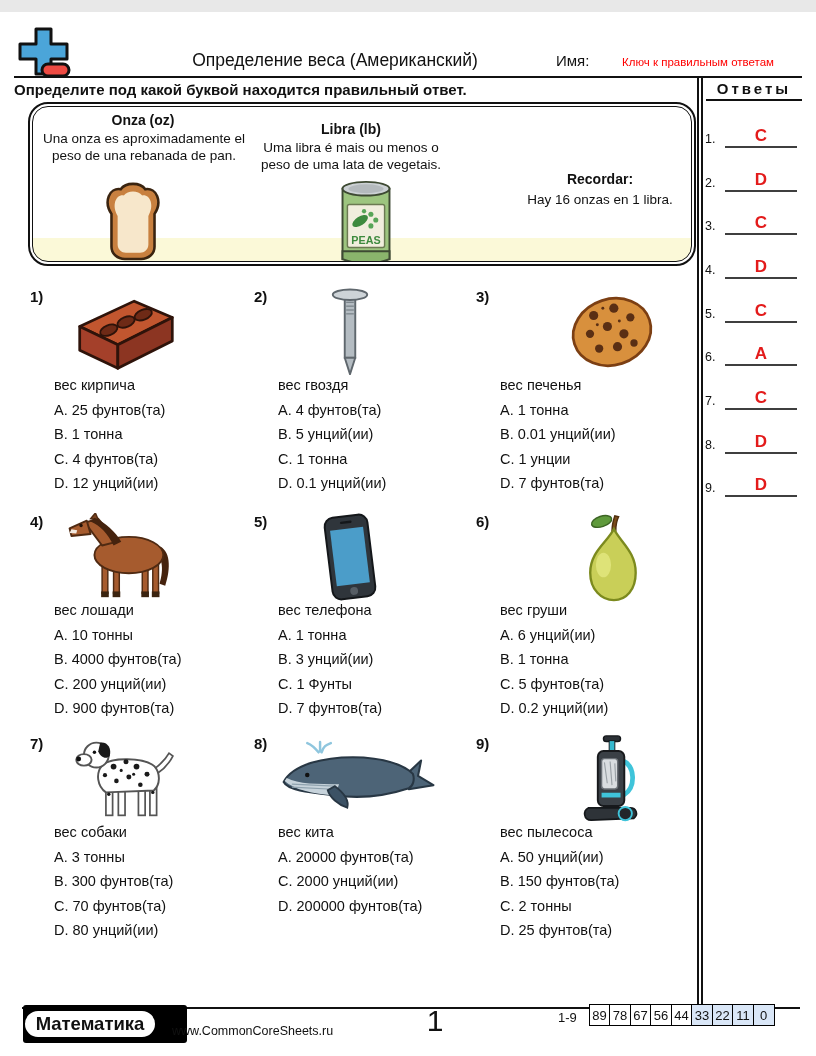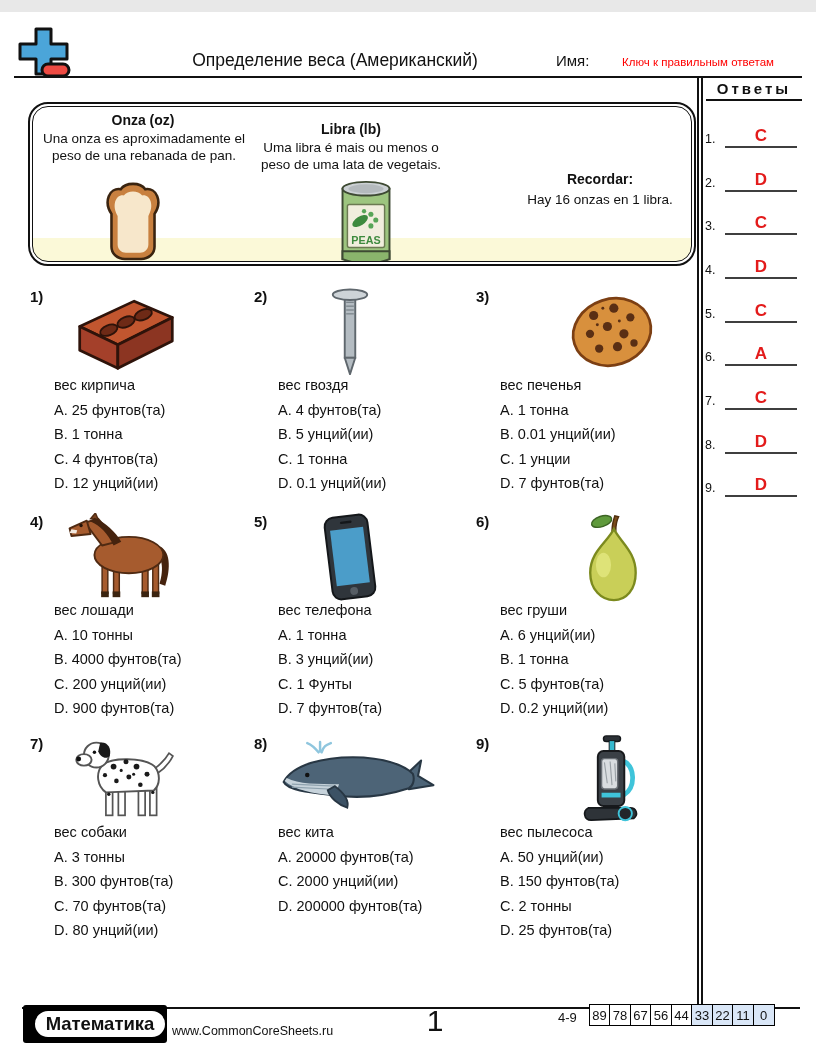--- a/index.html
+++ b/index.html
@@ -38,21 +38,21 @@
 
   
   .divider { position:absolute; left:697px; top:64px; height:928px; width:6px; border-left:2px solid #111; border-right:2px solid #111; }
   .ans-title { position:absolute; left:706px; top:68px; width:96px; text-align:center; font-size:15px; font-weight:bold; letter-spacing:3px; border-bottom:2px solid #111; padding-bottom:2px; }
   .ansrow { position:absolute; left:705px; width:106px; height:30px; display:flex; align-items:flex-end; }
   .ans-num { width:20px; font-size:12.5px; padding-bottom:2px; }
   .ans-letter { width:72px; text-align:center; font-size:17px; font-weight:bold; color:#e31b1b; border-bottom:2.5px solid #3f3f3f; line-height:1.15; }
 
   
   .footer-line { position:absolute; left:22px; top:995px; width:778px; height:2px; background:#111; }
-  .logo-badge { position:absolute; left:23px; top:993px; width:144px; height:38px; background:#000; border-radius:3px; display:flex; align-items:center; justify-content:flex-end; }
+  .logo-badge { position:absolute; left:23px; top:993px; width:164px; height:38px; background:#000; border-radius:3px; display:flex; align-items:center; justify-content:flex-start; }
   .logo-oval { width:134px; height:30px; background:#fff; border:2.5px solid #000; border-radius:16px; display:flex; align-items:center; justify-content:center; font-size:18.5px; font-weight:bold; }
   .website { position:absolute; left:172px; top:1012px; font-size:12.5px; }
   .pagenum { position:absolute; left:380px; top:992px; width:110px; text-align:center; font-size:30px; }
   .score-label { position:absolute; left:558px; top:998px; font-size:13px; }
   .score-table { position:absolute; left:590px; top:992px; display:flex; }
   .score-cell { width:22px; height:22px; border:1.5px solid #000; margin-left:-1.5px; font-size:13px; display:flex; align-items:center; justify-content:center; background:#fff; }
   .score-cell.hl { background:#d9e6f7; }
 </style>
 </head>
 <body>
@@ -62,20 +62,21 @@
   <div class="logo">
     <svg width="58" height="54" viewBox="0 0 58 54">
       <path d="M22,3 h15 v15 h16 v15 h-16 v15 h-15 v-15 h-16 v-15 h16 z" fill="#4ba5d9" stroke="#111" stroke-width="3" stroke-linejoin="round"></path>
       <rect x="28" y="38" width="27" height="12" rx="6" fill="#ee4b43" stroke="#111" stroke-width="3"></rect>
     </svg>
   </div>
   <div class="title">Определение веса (Американский)</div>
   <div class="name-label">Имя:</div>
   <div class="key-label">Ключ к правильным ответам</div>
   <div class="header-line"></div>
+  <div class="instruction">Определите под какой буквой находится правильный ответ.</div>
 
   <div class="infobox">
     <div class="infobox-inner">
       <div class="ib-title onza-title">Onza (oz)</div>
       <div class="ib-text onza-text">Una onza es aproximadamente el peso de una rebanada de pan.</div>
       <div class="ib-title libra-title">Libra (lb)</div>
       <div class="ib-text libra-text">Uma libra é mais ou menos o peso de uma lata de vegetais.</div>
       <div class="ib-title recordar-title">Recordar:</div>
       <div class="ib-text rec-text">Hay 16 onzas en 1 libra.</div>
 
@@ -367,21 +368,21 @@
     <span class="ans-num">9.</span>
     <span class="ans-letter">D</span>
   </div>
 
   <div class="footer-line"></div>
   <div class="logo-badge">
     <div class="logo-oval">Математика</div>
   </div>
   <div class="website">www.CommonCoreSheets.ru</div>
   <div class="pagenum">1</div>
-  <div class="score-label">4-9</div>
+  <div class="score-label">1-9</div>
   <div class="score-table">
     <div class="score-cell">89</div>
     <div class="score-cell">78</div>
     <div class="score-cell">67</div>
     <div class="score-cell">56</div>
     <div class="score-cell">44</div>
     <div class="score-cell hl">33</div>
     <div class="score-cell hl">22</div>
     <div class="score-cell hl">11</div>
     <div class="score-cell hl">0</div>

